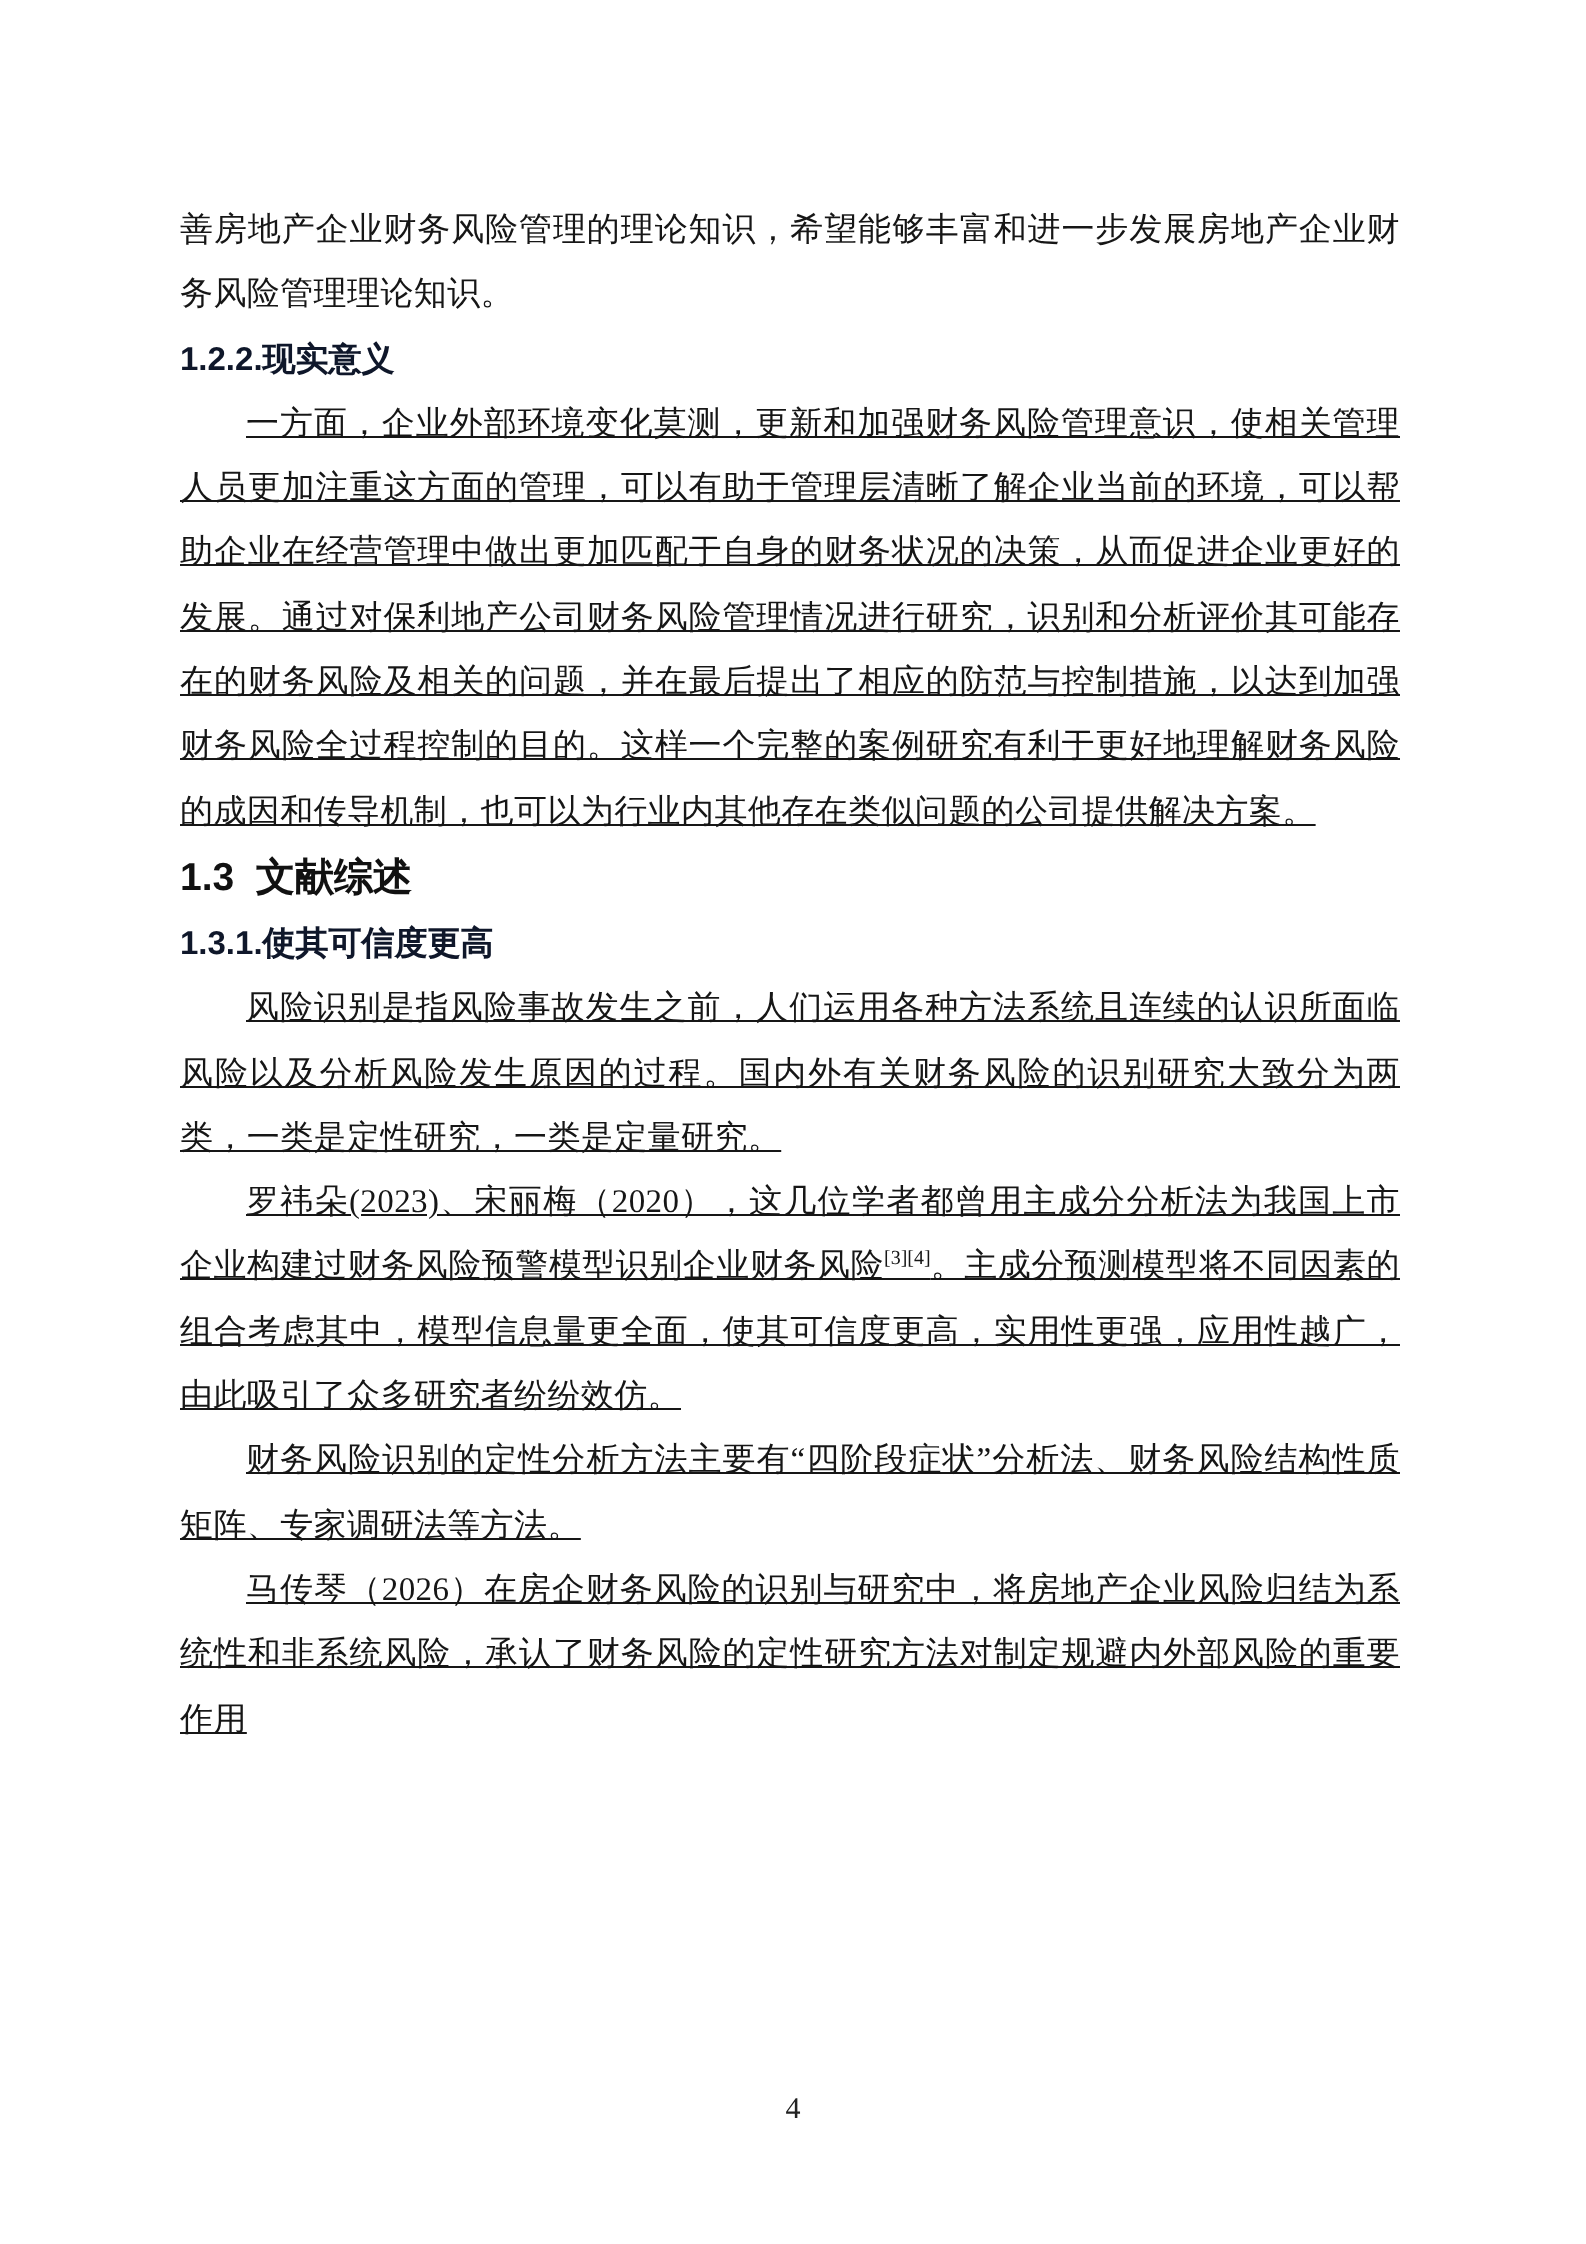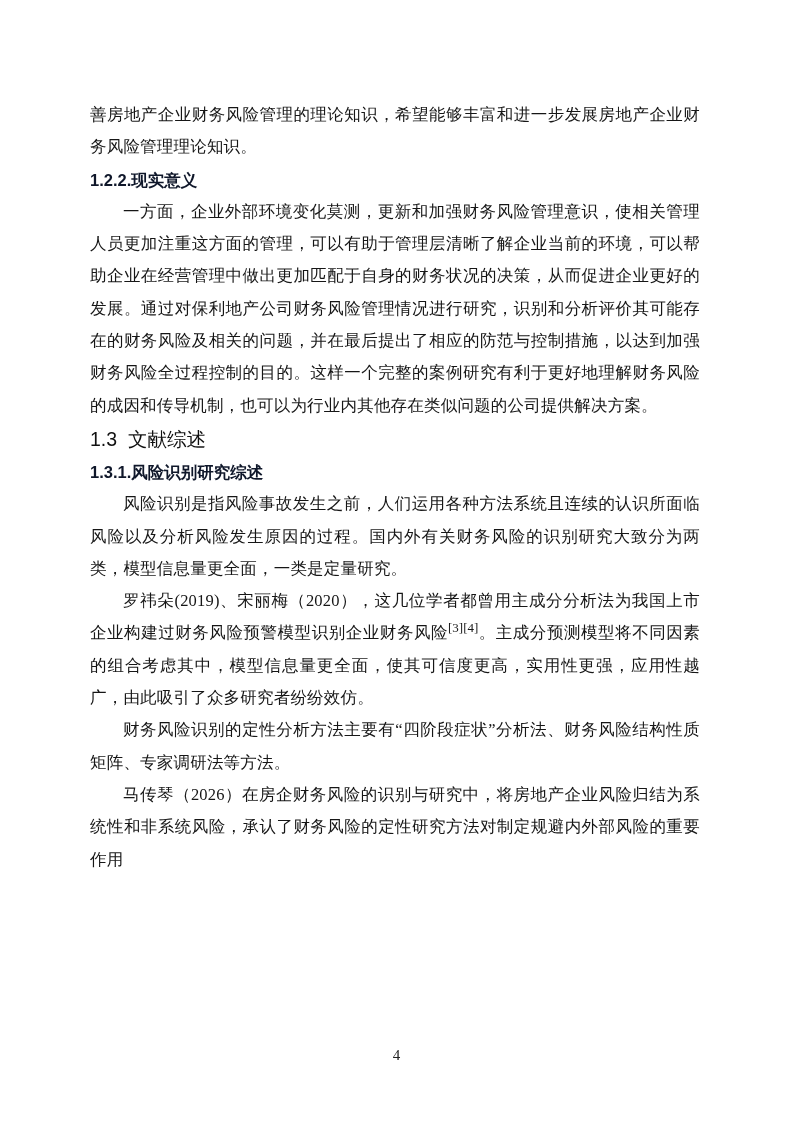--- a/index.html
+++ b/index.html
@@ -24,40 +24,40 @@
     top: 99px;
     width: 610px;
   }
   .para {
     margin: 0;
     font-size: 16.5px;
     line-height: 32.3px;
     text-align: justify;
     letter-spacing: 0.2px;
   }
-  .indent { text-indent: 2em; }
+  .indent { text-indent: 2em; text-decoration: underline; }
   .heading-2 {
     margin: 0;
     font-family: "Liberation Sans", sans-serif;
-    font-weight: 400;
+    font-weight: 700;
     font-size: 19.5px;
     line-height: 34px;
     white-space: pre-wrap;
     color: #111;
   }
   .heading-3 {
     margin: 0;
     font-family: "Liberation Sans", sans-serif;
     font-weight: 700;
     font-size: 16.5px;
     line-height: 32.3px;
     color: #0f172a;
   }
   sup.ref {
-    font-size: 13px;
+    font-size: 10px;
     line-height: 0;
     vertical-align: 6px;
     letter-spacing: 0;
   }
   .page-number {
     position: absolute;
     top: 1040px;
     left: 0;
     width: 100%;
     text-align: center;
@@ -73,26 +73,26 @@
   <div class="content">
 
     <p class="para">善房地产企业财务风险管理的理论知识，希望能够丰富和进一步发展房地产企业财务风险管理理论知识。</p>
 
     <h3 class="heading-3">1.2.2.现实意义</h3>
 
     <p class="para indent">一方面，企业外部环境变化莫测，更新和加强财务风险管理意识，使相关管理人员更加注重这方面的管理，可以有助于管理层清晰了解企业当前的环境，可以帮助企业在经营管理中做出更加匹配于自身的财务状况的决策，从而促进企业更好的发展。通过对保利地产公司财务风险管理情况进行研究，识别和分析评价其可能存在的财务风险及相关的问题，并在最后提出了相应的防范与控制措施，以达到加强财务风险全过程控制的目的。这样一个完整的案例研究有利于更好地理解财务风险的成因和传导机制，也可以为行业内其他存在类似问题的公司提供解决方案。</p>
 
     <h2 class="heading-2">1.3  文献综述</h2>
 
-    <h3 class="heading-3">1.3.1.风险识别研究综述</h3>
+    <h3 class="heading-3">1.3.1.使其可信度更高</h3>
 
-    <p class="para indent">风险识别是指风险事故发生之前，人们运用各种方法系统且连续的认识所面临风险以及分析风险发生原因的过程。国内外有关财务风险的识别研究大致分为两类，模型信息量更全面，一类是定量研究。</p>
+    <p class="para indent">风险识别是指风险事故发生之前，人们运用各种方法系统且连续的认识所面临风险以及分析风险发生原因的过程。国内外有关财务风险的识别研究大致分为两类，一类是定性研究，一类是定量研究。</p>
 
 
-    <p class="para indent"><span>罗祎朵(2019)、宋丽梅（2020），这几位学者都曾用主成分分析法为我国上市企业构建过财务风险预警模型识别企业财务风险</span><sup class="ref">[3][4]</sup><span>。主成分预测模型将不同因素的组合考虑其中，模型信息量更全面，使其可信度更高，实用性更强，应用性越广，由此吸引了众多研究者纷纷效仿。</span></p>
+    <p class="para indent"><span>罗祎朵(2023)、宋丽梅（2020），这几位学者都曾用主成分分析法为我国上市企业构建过财务风险预警模型识别企业财务风险</span><sup class="ref">[3][4]</sup><span>。主成分预测模型将不同因素的组合考虑其中，模型信息量更全面，使其可信度更高，实用性更强，应用性越广，由此吸引了众多研究者纷纷效仿。</span></p>
 
 
 
     <p class="para indent">财务风险识别的定性分析方法主要有“四阶段症状”分析法、财务风险结构性质矩阵、专家调研法等方法。</p>
 
     <p class="para indent">马传琴（2026）在房企财务风险的识别与研究中，将房地产企业风险归结为系统性和非系统风险，承认了财务风险的定性研究方法对制定规避内外部风险的重要作用</p>
 
   </div>
 
   <div class="page-number">4</div>

